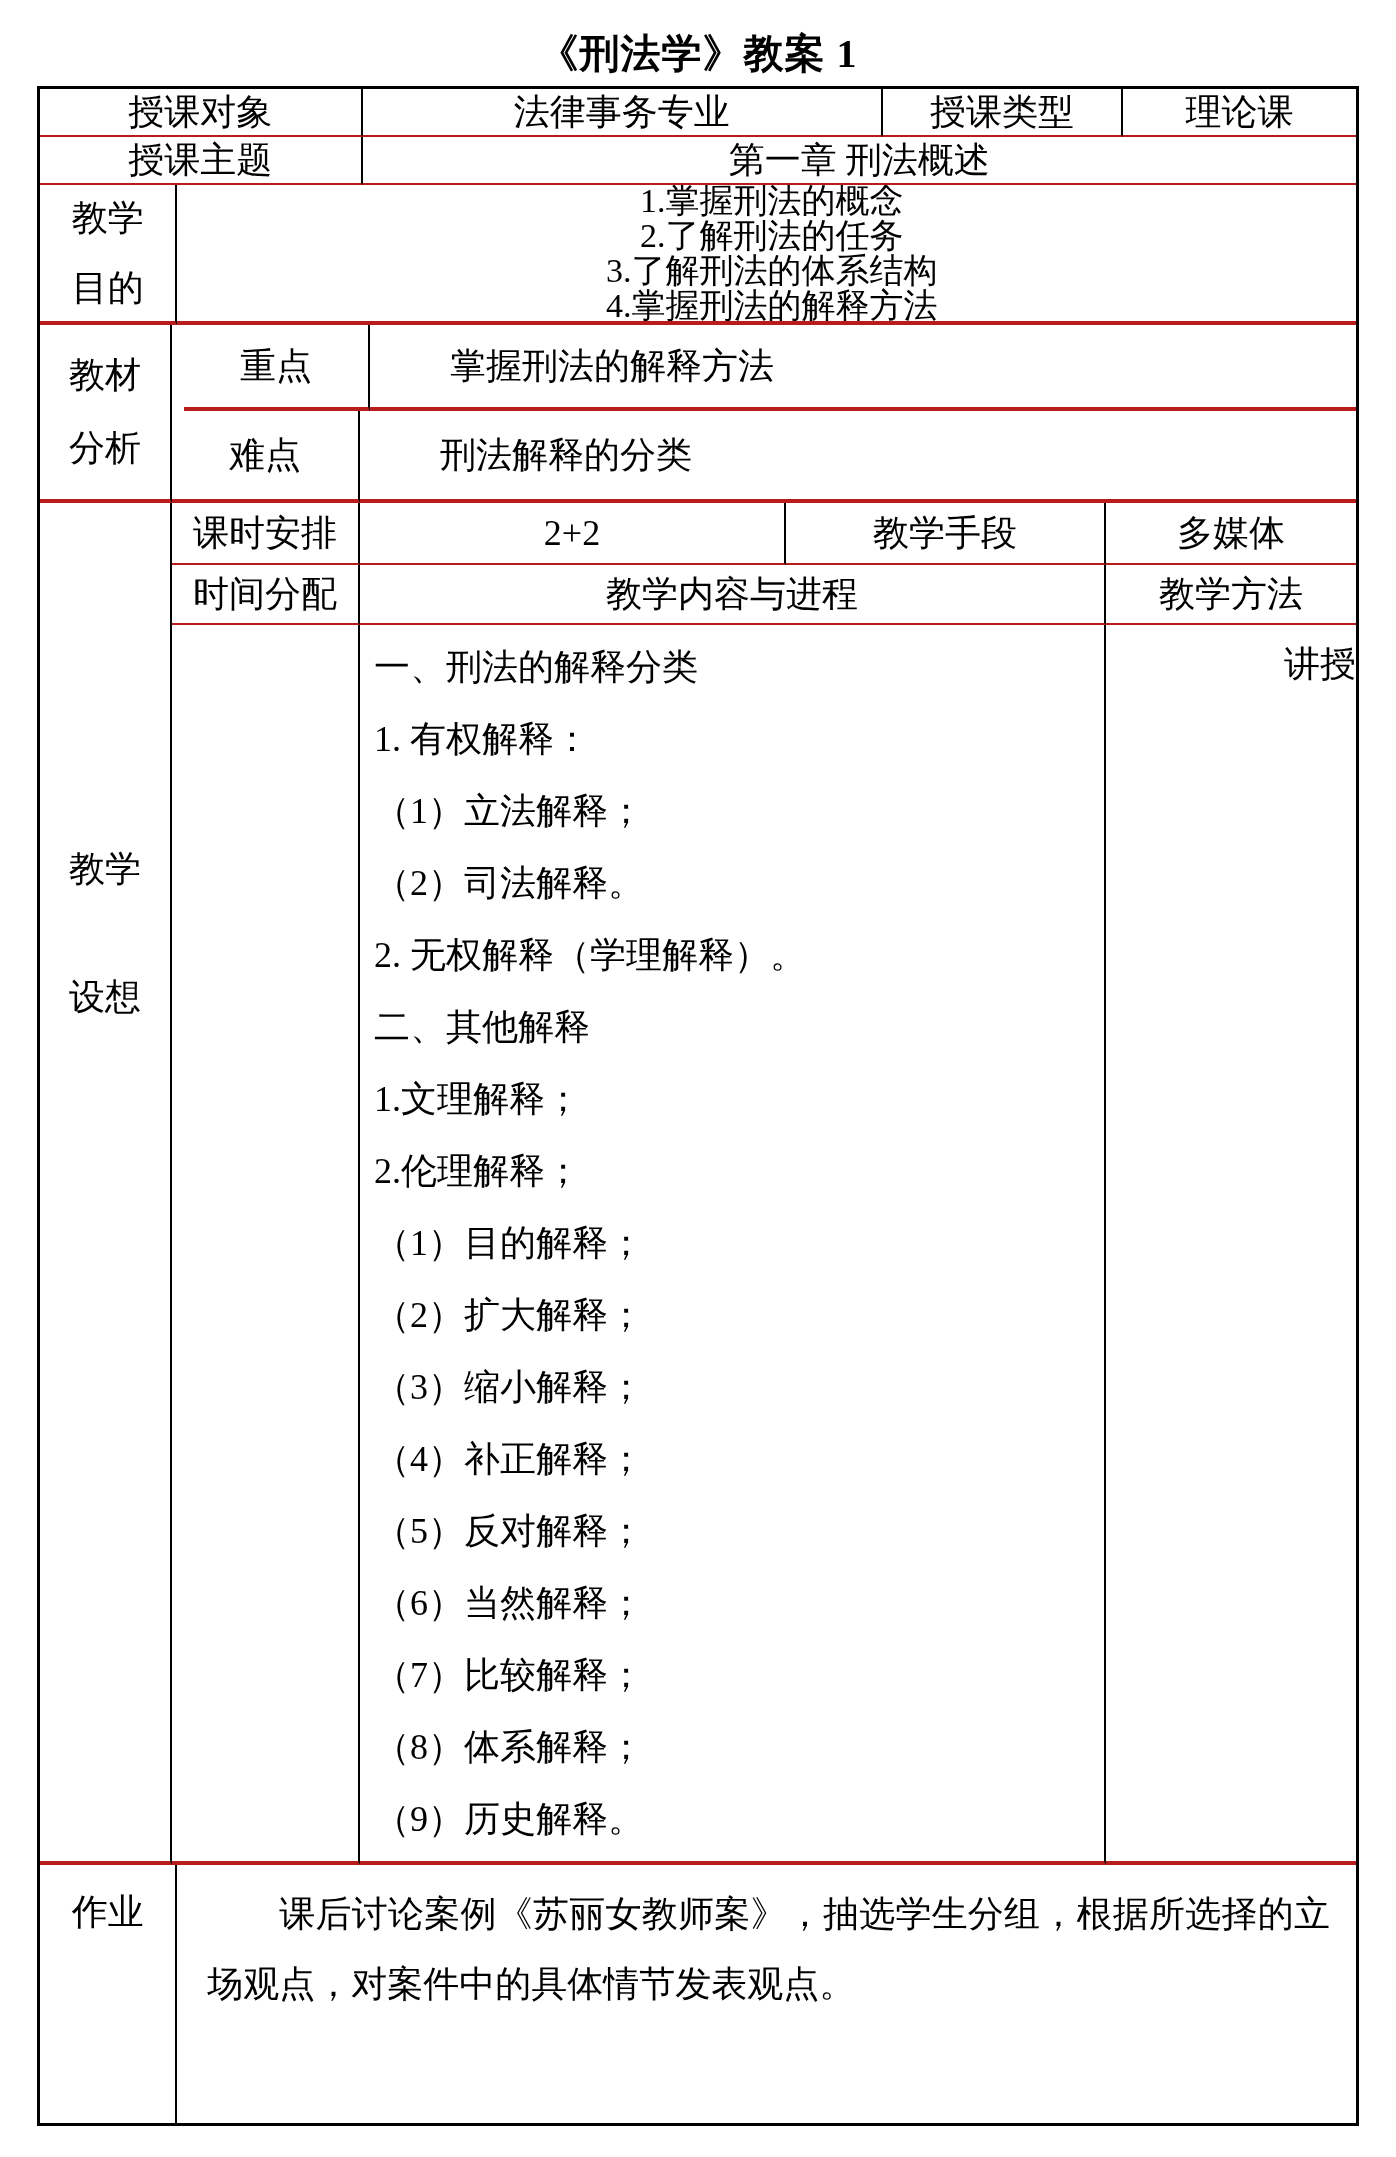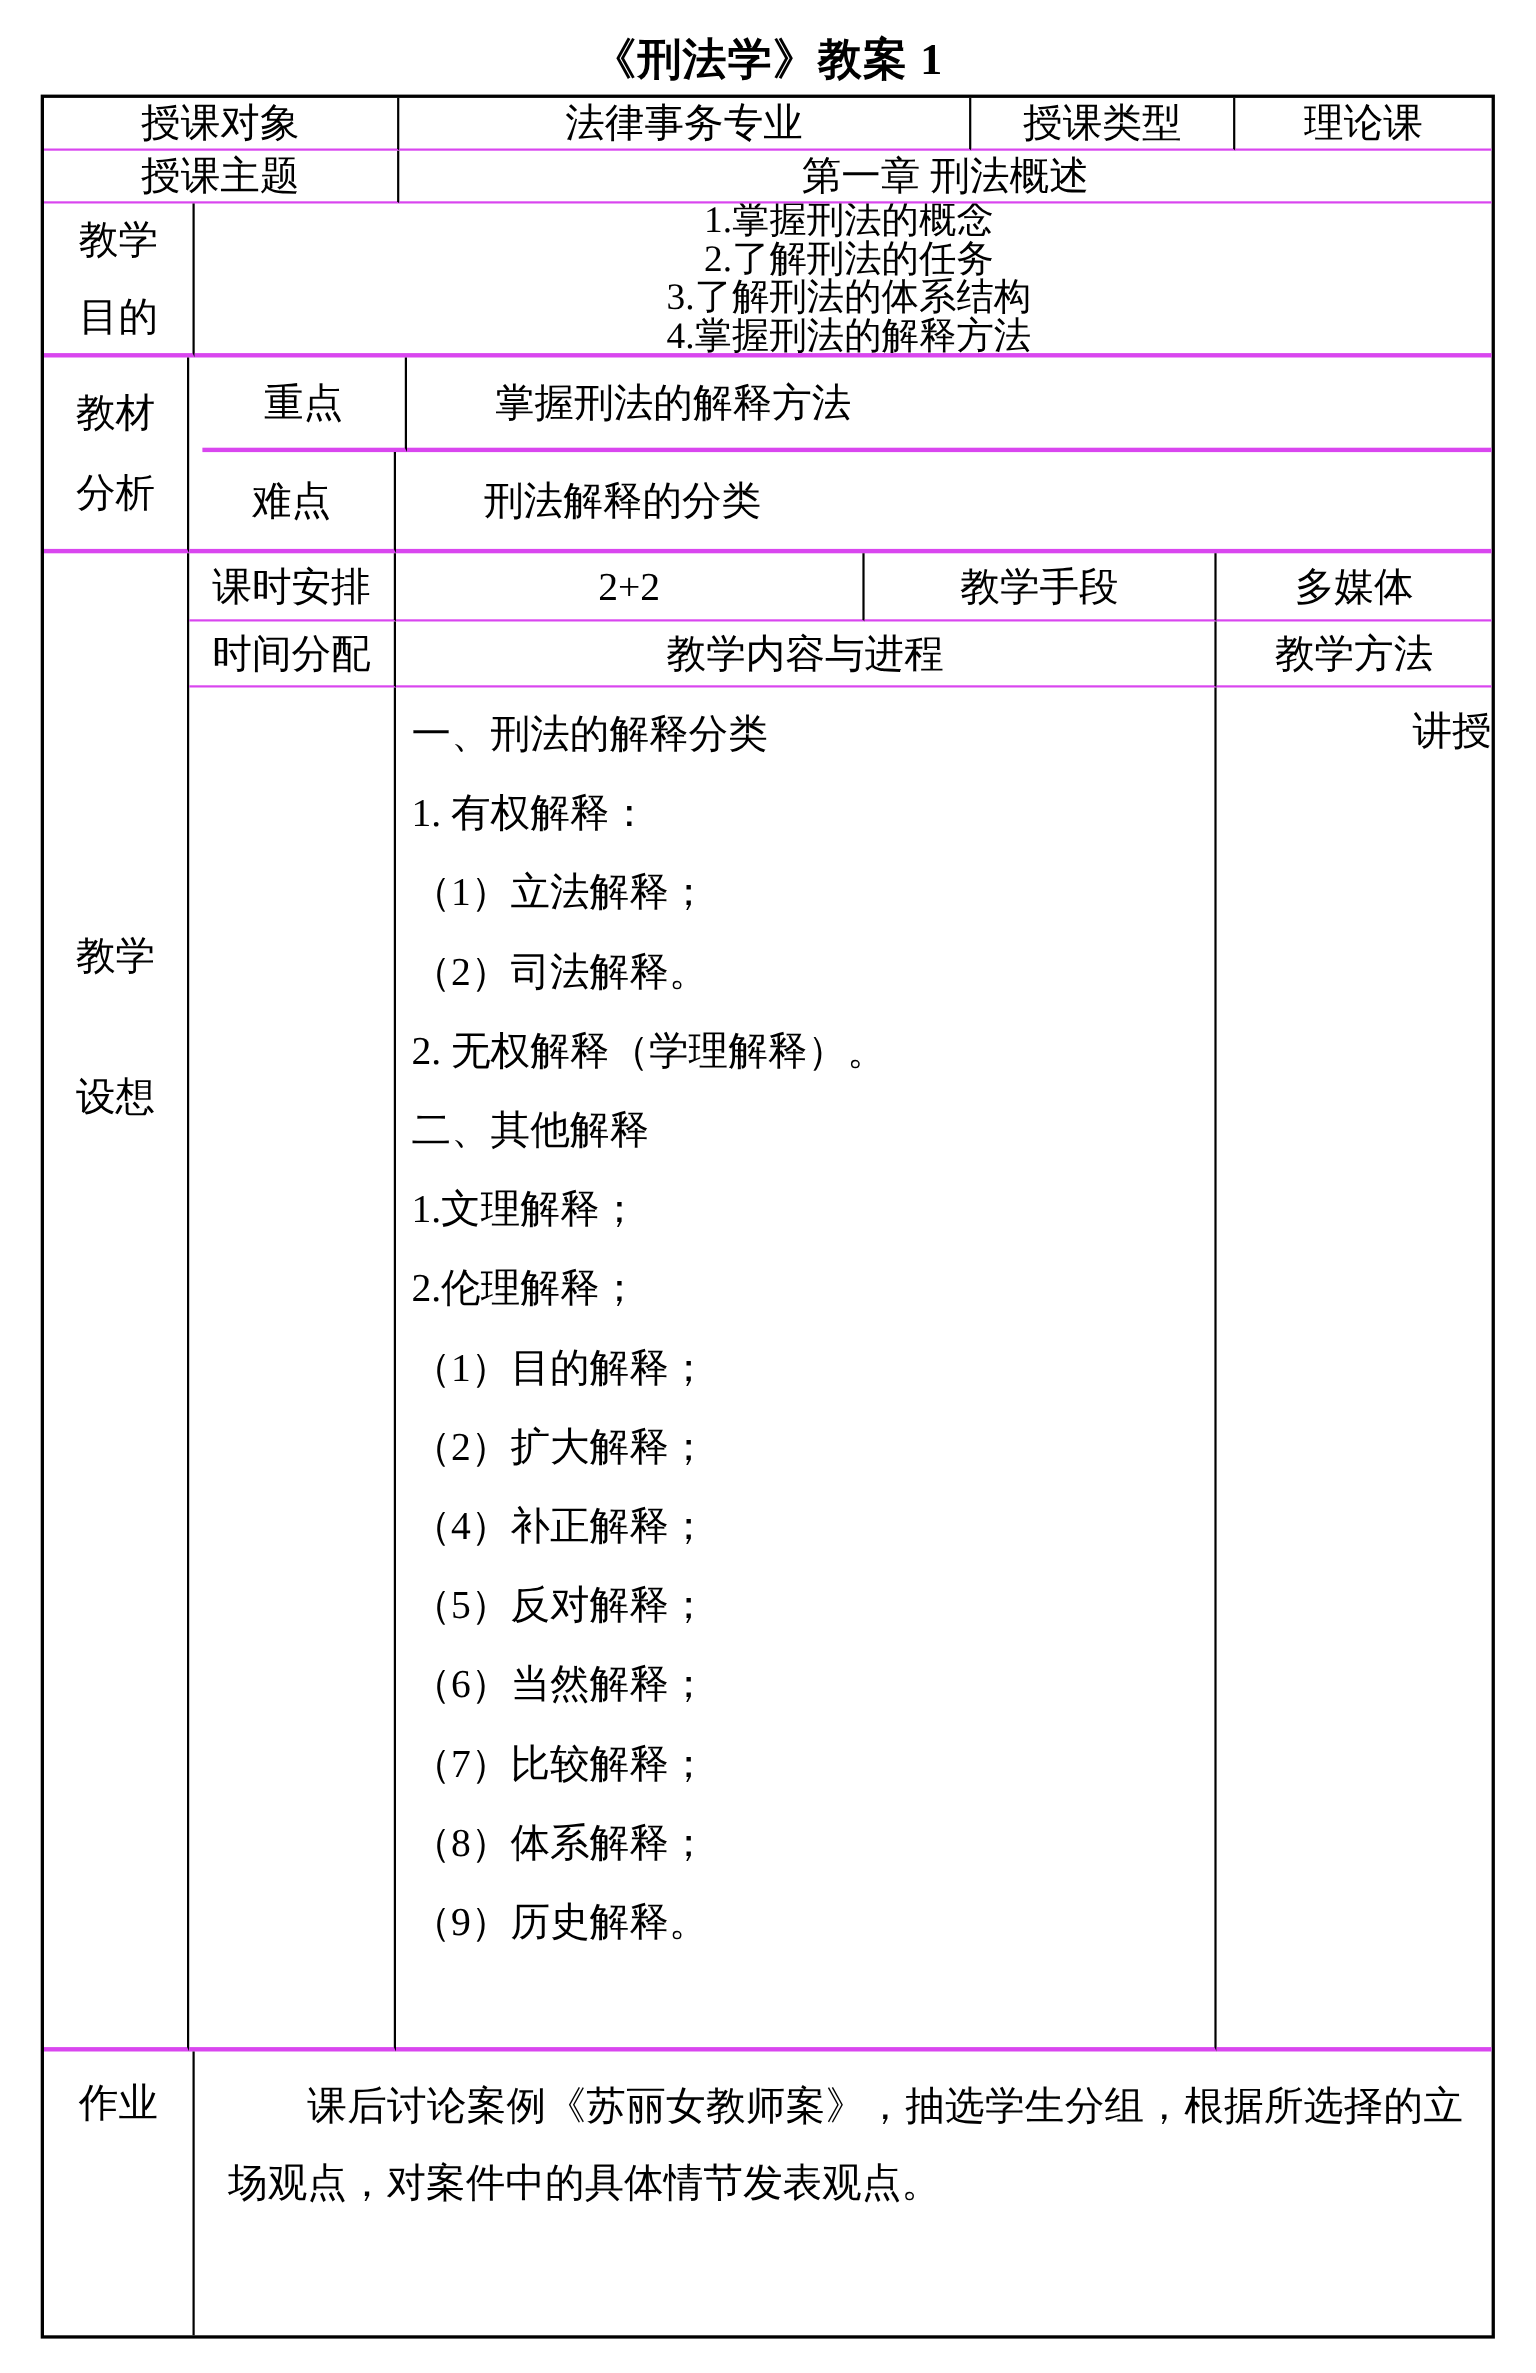--- a/index.html
+++ b/index.html
@@ -18,21 +18,21 @@
 
   .lesson-table {
     position: absolute; left: 37px; top: 86px; width: 1322px;
     border: 3px solid #000;
   }
 
   .trow { display: flex; width: 100%; }
 
   .cell {
     border-right: 2px solid #000;
-    border-bottom: 2px solid #d946ef;
+    border-bottom: 2px solid #b91c1c;
     display: flex; align-items: center; justify-content: center;
     font-size: 36px;
     overflow: hidden;
   }
   .cell.last { border-right: none; }
   .hb { border-bottom-width: 4px; }   
   .nb { border-bottom: none; }
 
   
   .r-small { height: 48px; }
@@ -174,20 +174,21 @@
           <span>一、刑法的解释分类</span>
           <span>1. 有权解释：</span>
           <span>（1）立法解释；</span>
           <span>（2）司法解释。</span>
           <span>2. 无权解释（学理解释）。</span>
           <span>二、其他解释</span>
           <span>1.文理解释；</span>
           <span>2.伦理解释；</span>
           <span>（1）目的解释；</span>
           <span>（2）扩大解释；</span>
+          <span>（3）缩小解释；</span>
           <span>（4）补正解释；</span>
           <span>（5）反对解释；</span>
           <span>（6）当然解释；</span>
           <span>（7）比较解释；</span>
           <span>（8）体系解释；</span>
           <span>（9）历史解释。</span>
         </div>
         <div class="cell c-250 last method-cell hb" style="height:1240px">
           <span class="method-text">讲授</span>
         </div>

